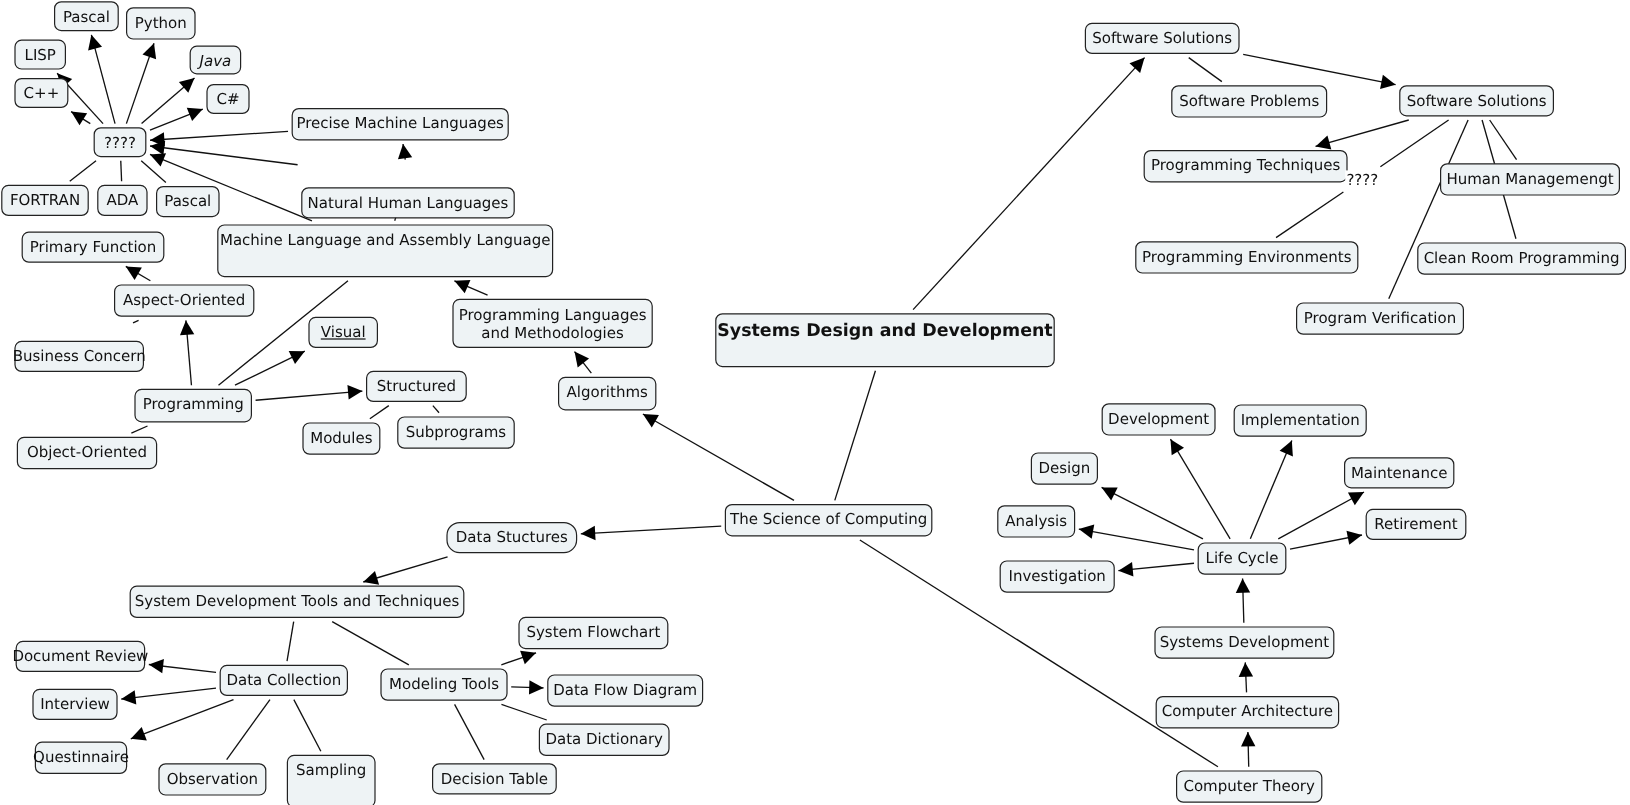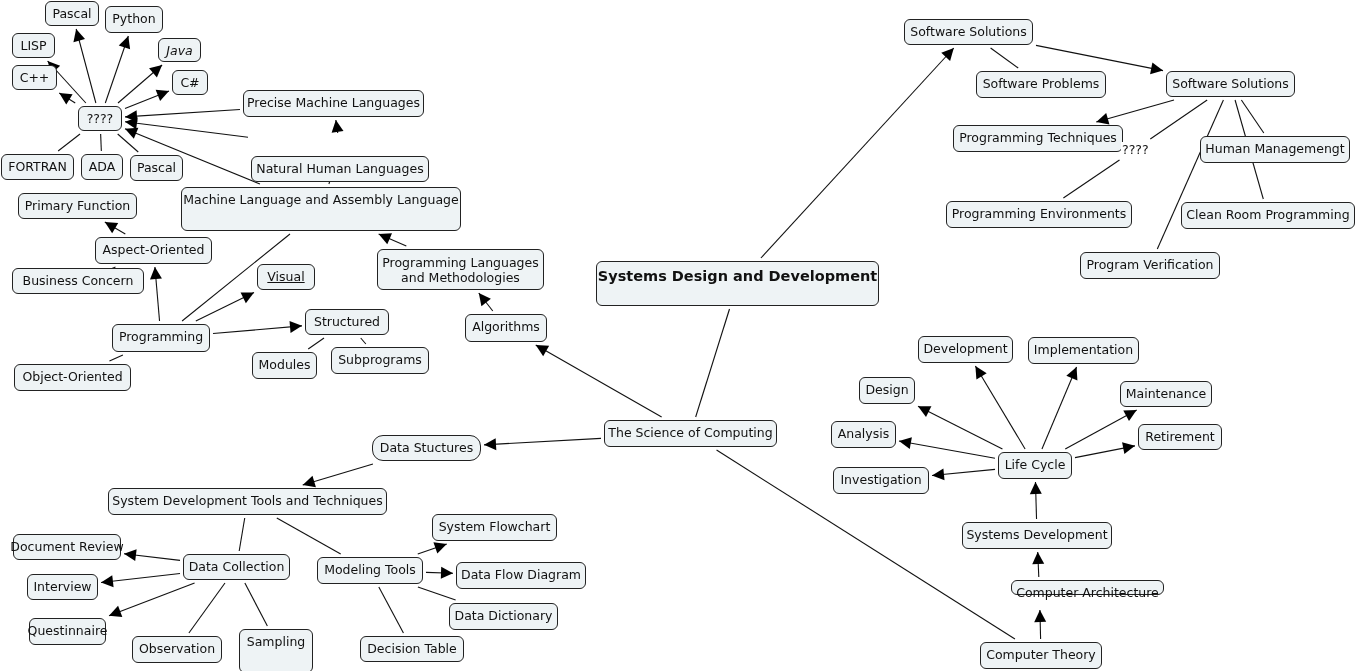--- a/index.html
+++ b/index.html
@@ -146,21 +146,21 @@
   <div class="node" style="left: 105px; top: 6px; width: 58px; height: 27px;">Python</div>
   <div class="node" style="left: 12px; top: 33px; width: 43px; height: 25px;">LISP</div>
   <div class="node" style="left: 158px; top: 38px; width: 43px; height: 24px; font-style: italic;">Java</div>
   <div class="node" style="left: 12px; top: 65px; width: 45px; height: 25px;">C++</div>
   <div class="node" style="left: 172px; top: 70px; width: 36px; height: 25px;">C#</div>
   <div class="node" style="left: 1px; top: 154px; width: 73px; height: 26px;">FORTRAN</div>
   <div class="node" style="left: 81px; top: 154px; width: 42px; height: 26px;">ADA</div>
   <div class="node" style="left: 130px; top: 155px; width: 53px; height: 26px;">Pascal</div>
   <div class="node" style="left: 18px; top: 193px; width: 119px; height: 26px;">Primary Function</div>
   <div class="node" style="left: 95px; top: 237px; width: 117px; height: 27px;">Aspect-Oriented</div>
-  <div class="node" style="left: 12px; top: 268px; width: 132px; height: 26px;">Business Concern</div>
+  <div class="node" style="left: 12px; top: 284px; width: 108px; height: 26px;">Business Concern</div>
   <div class="node" style="left: 257px; top: 264px; width: 58px; height: 26px; text-decoration: underline;">Visual</div>
   <div class="node" style="left: 112px; top: 324px; width: 98px; height: 28px;">Programming</div>
   <div class="node" style="left: 305px; top: 309px; width: 84px; height: 26px;">Structured</div>
   <div class="node" style="left: 252px; top: 352px; width: 65px; height: 27px;">Modules</div>
   <div class="node" style="left: 331px; top: 347px; width: 98px; height: 27px;">Subprograms</div>
   <div class="node" style="left: 14px; top: 364px; width: 117px; height: 27px;">Object-Oriented</div>
   <div class="node" style="left: 372px; top: 435px; width: 109px; height: 26px; border-radius: 11px;">Data Stuctures</div>
   <div class="node" style="left: 108px; top: 488px; width: 279px; height: 27px;">System Development Tools and Techniques</div>
   <div class="node" style="left: 432px; top: 514px; width: 125px; height: 27px; text-align: center;">System Flowchart</div>
   <div class="node" style="left: 13px; top: 534px; width: 108px; height: 26px;">Document Review</div>
@@ -175,17 +175,17 @@
   <div class="node" style="left: 360px; top: 636px; width: 104px; height: 26px;">Decision Table</div>
   <div class="node" style="left: 918px; top: 336px; width: 95px; height: 27px;">Development</div>
   <div class="node" style="left: 1028px; top: 337px; width: 111px; height: 27px;">Implementation</div>
   <div class="node" style="left: 859px; top: 377px; width: 56px; height: 27px;">Design</div>
   <div class="node" style="left: 1120px; top: 381px; width: 92px; height: 26px;">Maintenance</div>
   <div class="node" style="left: 831px; top: 421px; width: 65px; height: 27px;">Analysis</div>
   <div class="node" style="left: 1138px; top: 424px; width: 84px; height: 26px;">Retirement</div>
   <div class="node" style="left: 998px; top: 452px; width: 74px; height: 27px;">Life Cycle</div>
   <div class="node" style="left: 833px; top: 467px; width: 96px; height: 27px;">Investigation</div>
   <div class="node" style="left: 962px; top: 522px; width: 150px; height: 27px;">Systems Development</div>
-  <div class="node" style="left: 963px; top: 580px; width: 153px; height: 15px; margin-left: 48px;">Computer Architecture</div>
+  <div class="node" style="left: 963px; top: 580px; width: 153px; height: 27px;">Computer Architecture</div>
   <div class="node" style="left: 980px; top: 642px; width: 122px; height: 27px;">Computer Theory</div>
 
   <div class="label" style="left: 1121px; top: 142px;">????</div>
 </div>
 
 </body></html>

